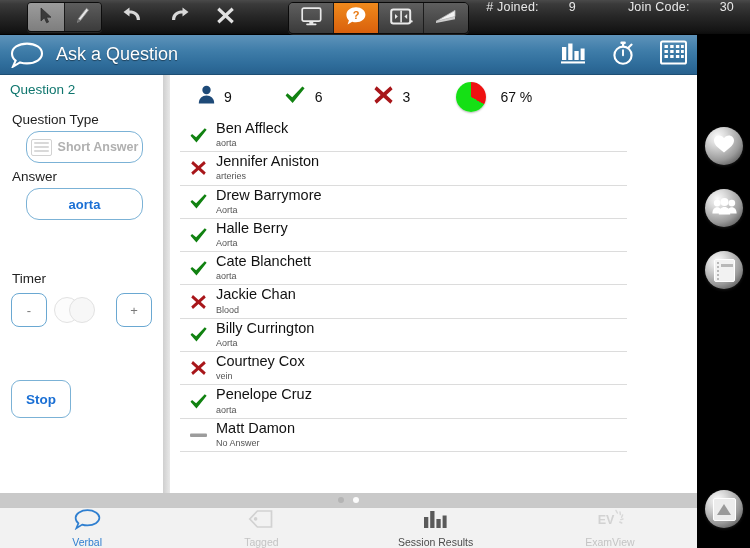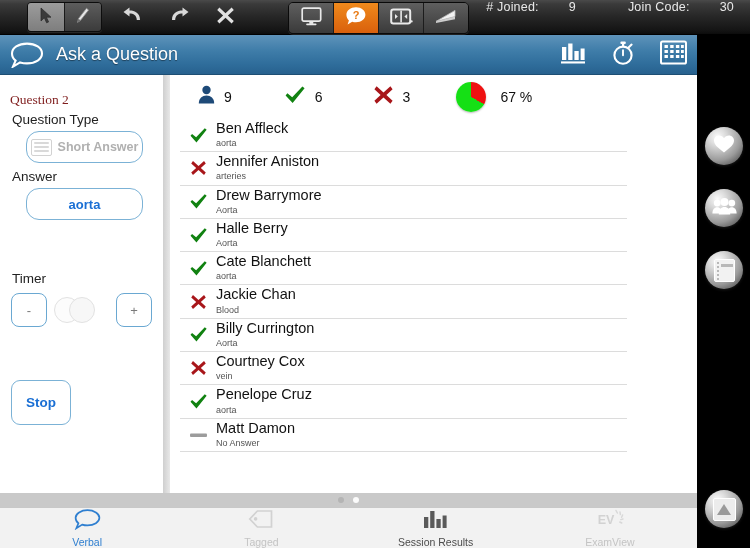--- a/index.html
+++ b/index.html
@@ -75,21 +75,21 @@
     position:absolute;right:10px;top:0;height:39px;display:flex;align-items:center;gap:24px;
   }
   .bluebar-icons .bic{cursor:pointer;display:flex;align-items:center;justify-content:center;}
 
   
   .leftpanel{
     position:absolute;left:0;top:75px;width:163px;height:418px;
     background:#fff;
   }
   .lp-qnum{
-    position:absolute;left:10px;top:17px;font-size:13.5px;color:#7f1d1d;font-family:Liberation Serif, serif;
+    position:absolute;left:10px;top:7px;font-size:13.5px;color:#0f766e;
   }
   .lp-label{
     position:absolute;left:12px;font-size:13.5px;color:#222;
   }
   .lp-field{
     position:absolute;
     border:1px solid #7bb2d6;border-radius:13px;background:#fff;
     display:flex;align-items:center;justify-content:center;
     box-sizing:border-box;
   }
@@ -116,21 +116,21 @@
     position:absolute;left:54px;top:6px;width:42px;height:26px;cursor:pointer;
   }
   .tswitch .s1,.tswitch .s2{
     position:absolute;top:0;width:26px;height:26px;border-radius:50%;
     border:1px solid #e2e2e2;background:#fcfcfc;box-sizing:border-box;
   }
   .tswitch .s1{left:0;}
   .tswitch .s2{left:15px;background:#f7f7f7;}
 
   #btn-stop{
-    position:absolute;left:11px;top:305px;width:60px;height:45px;
+    position:absolute;left:11px;top:305px;width:60px;height:38px;
     border:1px solid #7bb2d6;border-radius:9px;background:#fff;
     display:flex;align-items:center;justify-content:center;
     color:#1a6fd4;font-size:13.5px;font-weight:bold;cursor:pointer;box-sizing:border-box;
   }
 
   .lp-divider{
     position:absolute;left:163px;top:75px;width:7px;height:418px;
     background:linear-gradient(to right,#cfcfcf,#e8e8e8);
   }
 

